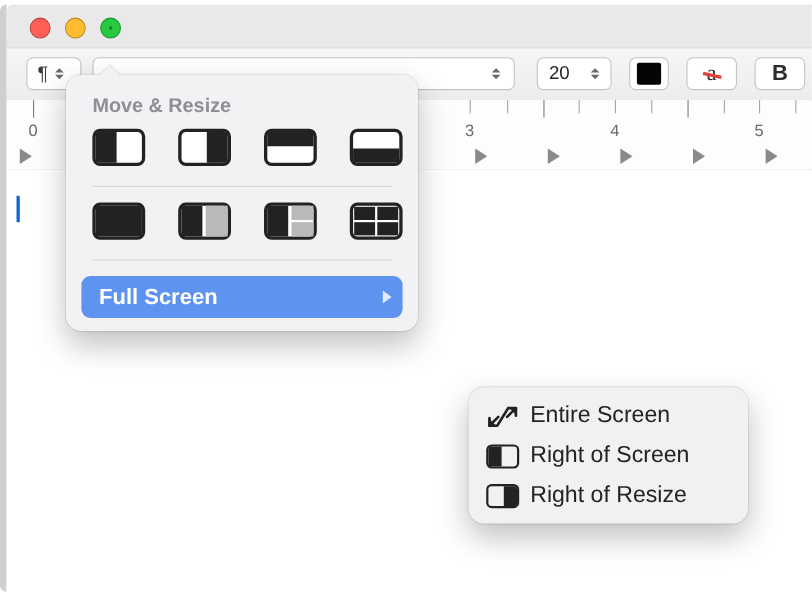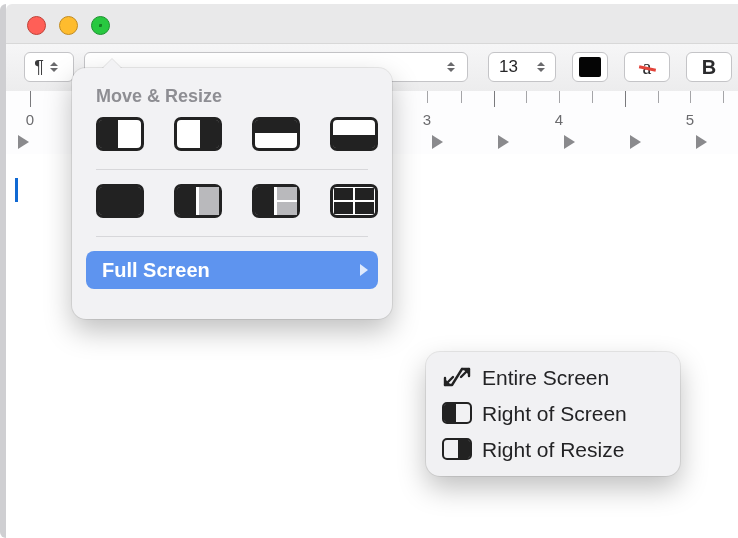--- a/index.html
+++ b/index.html
@@ -21,21 +21,21 @@
   .ruler{position:absolute;left:6px;top:91px;right:0;height:63px;background:#fdfdfe;border-bottom:1px solid #cfcfd1;}
   .ticks{position:absolute;left:0;right:0;top:0;height:40px;}
   .tick{position:absolute;top:0;width:1px;height:12px;background:#a5a5a8;}
   .tick.maj{height:16px;background:#7a7a7d;}
   .ticklabel{position:absolute;top:20px;font-size:15px;color:#6b6b6e;transform:translateX(-50%);} 
   .tabptr{width:0;height:0;border-top:7px solid transparent;border-bottom:7px solid transparent;border-left:11px solid #8a8a8d;position:absolute;}
   .page{position:absolute;left:6px;top:154px;right:0;bottom:0;background:#fff;}
   .cursor{position:absolute;left:15px;top:178px;width:3px;height:24px;background:#1069d3;}
 
   
-  .pop{position:absolute;left:72px;top:68px;width:320px;border-radius:14px;background:#f2f2f4;box-shadow:0 12px 28px rgba(0,0,0,.25),0 0 0 1px rgba(0,0,0,.08);padding:18px 10px 26px 10px;box-sizing:border-box;}
+  .pop{position:absolute;left:60px;top:68px;width:320px;border-radius:14px;background:#f2f2f4;box-shadow:0 12px 28px rgba(0,0,0,.25),0 0 0 1px rgba(0,0,0,.08);padding:18px 10px 8px 10px;box-sizing:border-box;}
   .pop::before{content:"";position:absolute;top:-9px;left:30px;width:0;height:0;border-left:10px solid transparent;border-right:10px solid transparent;border-bottom:10px solid #f2f2f4;filter:drop-shadow(0 -1px 0 rgba(0,0,0,.1));}
   .psec{padding:0 14px;}
   .ptitle{font-size:18px;font-weight:600;color:#8e8e93;margin-bottom:10px;}
   .iconrow{display:flex;gap:30px;margin:6px 0 18px 0;}
   .ibox{width:48px;height:34px;border:3px solid #222;border-radius:7px;background:#fff;position:relative;box-sizing:border-box;flex:0 0 auto;}
   .ibox .fill{position:absolute;background:#222;}
   .flt{left:0;top:0;bottom:0;width:46%;border-top-left-radius:3px;border-bottom-left-radius:3px;}
   .frt{right:0;top:0;bottom:0;width:46%;border-top-right-radius:3px;border-bottom-right-radius:3px;}
   .ftp{left:0;right:0;top:0;height:46%;border-top-left-radius:3px;border-top-right-radius:3px;}
   .fbt{left:0;right:0;bottom:0;height:46%;border-bottom-left-radius:3px;border-bottom-right-radius:3px;}
@@ -48,21 +48,21 @@
   .grid4 .c1{left:2%;top:3%;}
   .grid4 .c2{right:2%;top:3%;}
   .grid4 .c3{left:2%;bottom:3%;}
   .grid4 .c4{right:2%;bottom:3%;}
   .psep{height:1px;background:#d7d7da;margin:0 14px 14px 14px;}
   .fsrow{margin:4px;background:#5e94ef;color:#fff;border-radius:8px;height:38px;display:flex;align-items:center;padding:0 10px 0 16px;font-size:20px;font-weight:600;justify-content:space-between;}
   .fsrow .chevron{width:0;height:0;border-top:6px solid transparent;border-bottom:6px solid transparent;border-left:8px solid rgba(255,255,255,.8);}
 
   
   .sub{position:absolute;left:426px;top:352px;width:254px;background:#f1f1f3;border-radius:14px;box-shadow:0 12px 28px rgba(0,0,0,.25),0 0 0 1px rgba(0,0,0,.08);padding:8px;box-sizing:border-box;}
-  .srow{display:flex;align-items:flex-start;gap:10px;padding:6px 8px;border-radius:8px;font-size:21px;color:#232325;}
+  .srow{display:flex;align-items:flex-end;gap:10px;padding:6px 8px;border-radius:8px;font-size:21px;color:#232325;}
   .sicon{width:30px;height:22px;border:2.5px solid #222;border-radius:5px;position:relative;box-sizing:border-box;flex:0 0 auto;}
   .sicon .f{position:absolute;background:#222;}
   .diag{position:relative;width:30px;height:22px;}
   .diag svg{width:30px;height:22px;display:block;}
 
   
   .para-btn{left:18px;width:50px;justify-content:center;color:#3b3b3d;font-size:18px;}
   .font-sel{left:78px;width:384px;}
   .font-sel .chevs{position:absolute;right:6px;}
   .size-sel{left:482px;width:68px;padding-left:10px;font-size:17px;color:#262628;}
@@ -94,21 +94,21 @@
         <span class="chev dn"></span>
       </span>
   </div>
   <div class="tb-group rounded-box font-sel">
     <span class="chevs">
         <span class="chev up"></span>
         <span class="chev dn"></span>
       </span>
   </div>
   <div class="tb-group rounded-box size-sel">
-    <span>13</span>
+    <span>20</span>
     <span class="chevs">
         <span class="chev up"></span>
         <span class="chev dn"></span>
       </span>
   </div>
   <div class="tb-group rounded-box color-well">
     <span class="sw"></span>
   </div>
   <div class="tb-group rounded-box strike-btn">
     <span class="aw">a</span>

